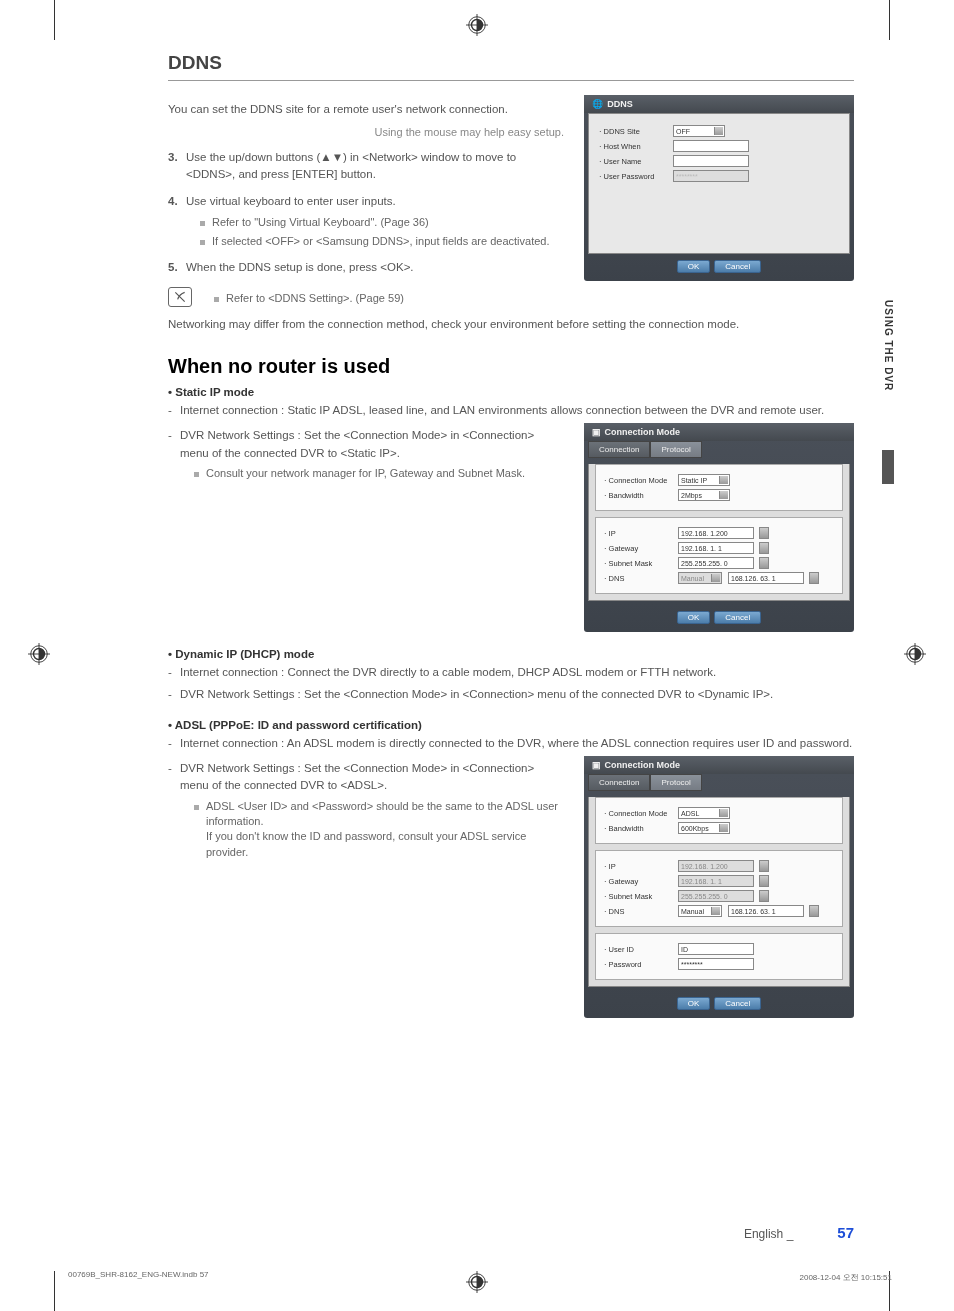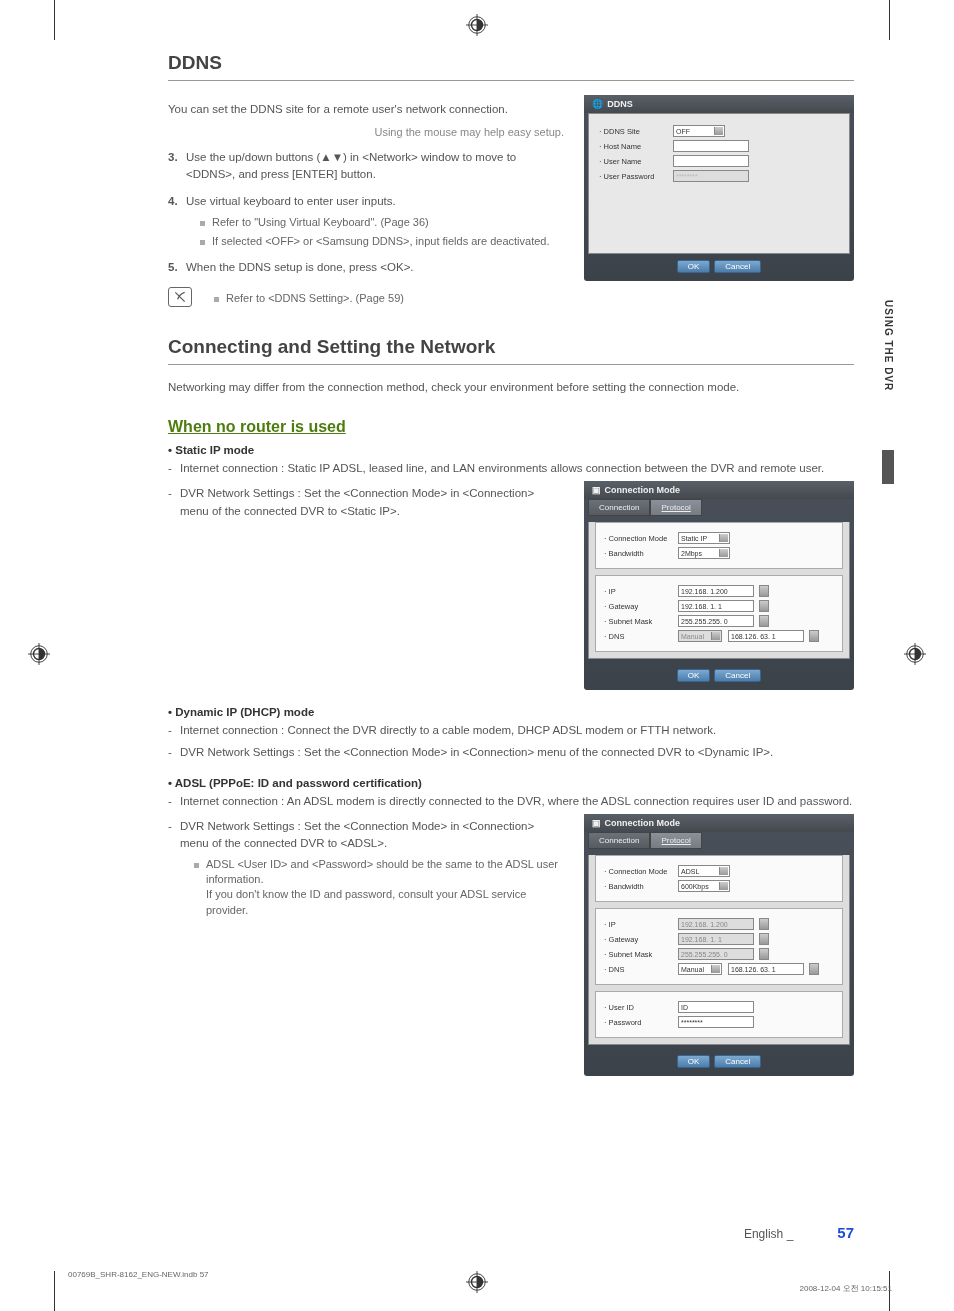--- a/index.html
+++ b/index.html
@@ -8,21 +8,21 @@
   h2 { font-size:19px; font-weight:bold; color:#444; border-bottom:1px solid #999; padding-bottom:6px; margin:0 0 14px 0; }
   .section h2 { margin-top:26px; }
   p { font-size:11.5px; line-height:1.5; margin:6px 0; color:#555; }
   .light { color:#888; font-size:11px;text-align:right; }
   ol.steps { list-style:none; padding:0; margin:8px 0; }
   ol.steps > li { font-size:11.5px; color:#555; margin-bottom:10px; padding-left:18px; position:relative; line-height:1.5; }
   ol.steps > li .num { position:absolute; left:0; font-weight:bold; }
   ul.sub { list-style:none; padding-left:14px; margin:4px 0; }
   ul.sub li { font-size:11px; color:#666; margin:4px 0; position:relative; padding-left:12px; line-height:1.4; }
   ul.sub li::before { content:""; position:absolute; left:0; top:6px; width:5px; height:5px; background:#aaa; }
-  h3 { font-size:16px; font-weight:bold; color:#4d7c0f; margin:22px 0 8px 0;text-decoration:underline; }
+  h3 { font-size:20px; font-weight:bold; color:#000000; margin:22px 0 8px 0; }
   .bullet-head { font-size:11.5px; font-weight:bold; color:#333; margin:8px 0 4px 0; }
   .dash-item { font-size:11.5px; color:#555; margin:4px 0; padding-left:12px; position:relative; line-height:1.5; }
   .dash-item::before { content:"-"; position:absolute; left:0; }
   .note-row { display:flex; align-items:flex-start; gap:22px; margin-top:8px; }
   .note-icon { width:22px; height:18px; border:1.5px solid #666; border-radius:3px; display:flex; align-items:center; justify-content:center; font-size:11px; flex-shrink:0; }
   .note-icon svg { width:14px; height:14px; }
   
   .side-tab { position:absolute; right:60px; top:300px; writing-mode:vertical-rl; font-size:10px; font-weight:bold; letter-spacing:1px; color:#333; }
   .side-block { position:absolute; right:60px; top:450px; width:12px; height:34px; background:#555; }
   
@@ -45,33 +45,33 @@
   .shot-row { display:flex; align-items:center; gap:6px; margin:3px 0; }
   .shot-label { width:68px; font-size:7.5px; color:#333; }
   .shot-input { border:1px solid #888; background:#fff; height:10px; flex:1; max-width:70px; font-size:7px; padding:0 2px; display:flex; align-items:center; color:#333; }
   .shot-input.sel { max-width:46px; position:relative; }
   .shot-input.grey { background:#ddd; color:#888; }
   .shot-input.sel::after { content:""; position:absolute; right:1px; top:1px; width:8px; height:8px; background:linear-gradient(#ccc,#999); border-left:1px solid #888; }
   .shot-buttons { text-align:center; padding:6px 0 8px 0; }
   .shot-btn { display:inline-block; background:linear-gradient(#7ba9d1,#4c7daa); color:#fff; font-size:8px; padding:1px 10px; border-radius:2px; margin:0 2px; border:1px solid #3a6490; }
   .shot-tabs { display:flex; gap:0; padding:0 4px; }
   .shot-tab { background:linear-gradient(#6b7178,#565b61); color:#eee; font-size:8px; padding:3px 10px; border:1px solid #444; }
-  .shot-tab.inactive { background:linear-gradient(#8a919a,#767c84); color:#eee;text-decoration:underline; }
+  .shot-tab.inactive { background:linear-gradient(#8a919a,#767c84); color:#eee; }
   .shot-body-dark { background:#ddd; margin:0 4px 4px 4px; border:1px solid #888; border-top:none; }
   .shot-body-box { border:1px solid #aaa; background:#fafafa; margin:6px; padding:6px 8px; }
   .spin { width:8px; height:10px; background:linear-gradient(#ccc,#999); border:1px solid #888; margin-left:-1px; }
   
   .two-col { display:flex; gap:20px; align-items:flex-start; }
   .two-col .text { flex:1; }
   .two-col .media { width:270px; flex-shrink:0; }
   
   .page-num { position:absolute; bottom:70px; right:100px; font-size:12px; color:#555; }
   .page-num .n { font-weight:bold; font-size:15px; color:#1d4ed8;margin-left:44px; }
   .footer-l { position:absolute; bottom:32px; left:68px; font-size:8px; color:#666; }
-  .footer-r { position:absolute; bottom:17px; right:62px; font-size:8px; color:#666; }
+  .footer-r { position:absolute; bottom:28px; right:62px; font-size:8px; color:#666; }
 </style>
 </head>
 <body>
 
 <div class="page">
   <div class="crop v1"></div>
     <div class="crop v2"></div>
     <div class="crop v3"></div>
     <div class="crop v4"></div>
   <div class="reg top"><svg viewBox="0 0 24 24">
@@ -138,51 +138,51 @@
               <span>🌐</span>
               <span>DDNS</span>
             </div>
           <div class="shot-body">
             <div class="shot-inner">
               <div class="shot-row">
                   <div class="shot-label">· DDNS Site</div>
                   <div class="shot-input sel">OFF</div>
                 </div>
               <div class="shot-row">
-                  <div class="shot-label">· Host Name</div>
+                  <div class="shot-label">· Host When</div>
                   <div class="shot-input"></div>
                 </div>
               <div class="shot-row">
                   <div class="shot-label">· User Name</div>
                   <div class="shot-input"></div>
                 </div>
               <div class="shot-row">
                   <div class="shot-label">· User Password</div>
                   <div class="shot-input grey" style="color:#bbb">********</div>
                 </div>
               <div style="height:60px"></div>
             </div>
           </div>
           <div class="shot-buttons"><span class="shot-btn">OK</span><span class="shot-btn">Cancel</span></div>
         </div>
       </div>
     </div>
 
-    <div class="section">
-        <h2>Connecting and Setting the Network</h2>
-      </div>
     <p>Networking may differ from the connection method, check your environment before setting the connection mode.</p>
 
     <h3>When no router is used</h3>
 
     <div class="bullet-head">• Static IP mode</div>
     <div class="dash-item">Internet connection : Static IP ADSL, leased line, and LAN environments allows connection between the DVR and remote user.</div>
     <div class="two-col">
       <div class="text">
         <div class="dash-item">DVR Network Settings : Set the &lt;Connection Mode&gt; in &lt;Connection&gt; menu of the connected DVR to &lt;Static IP&gt;.</div>
+        <ul class="sub" style="padding-left:26px">
+            <li>Consult your network manager for IP, Gateway and Subnet Mask.</li>
+          </ul>
       </div>
       <div class="media">
 
         <div class="shot">
           <div class="shot-title">
               <span>▣</span>
               <span>Connection Mode</span>
             </div>
           <div class="shot-tabs">
               <div class="shot-tab">Connection</div>

